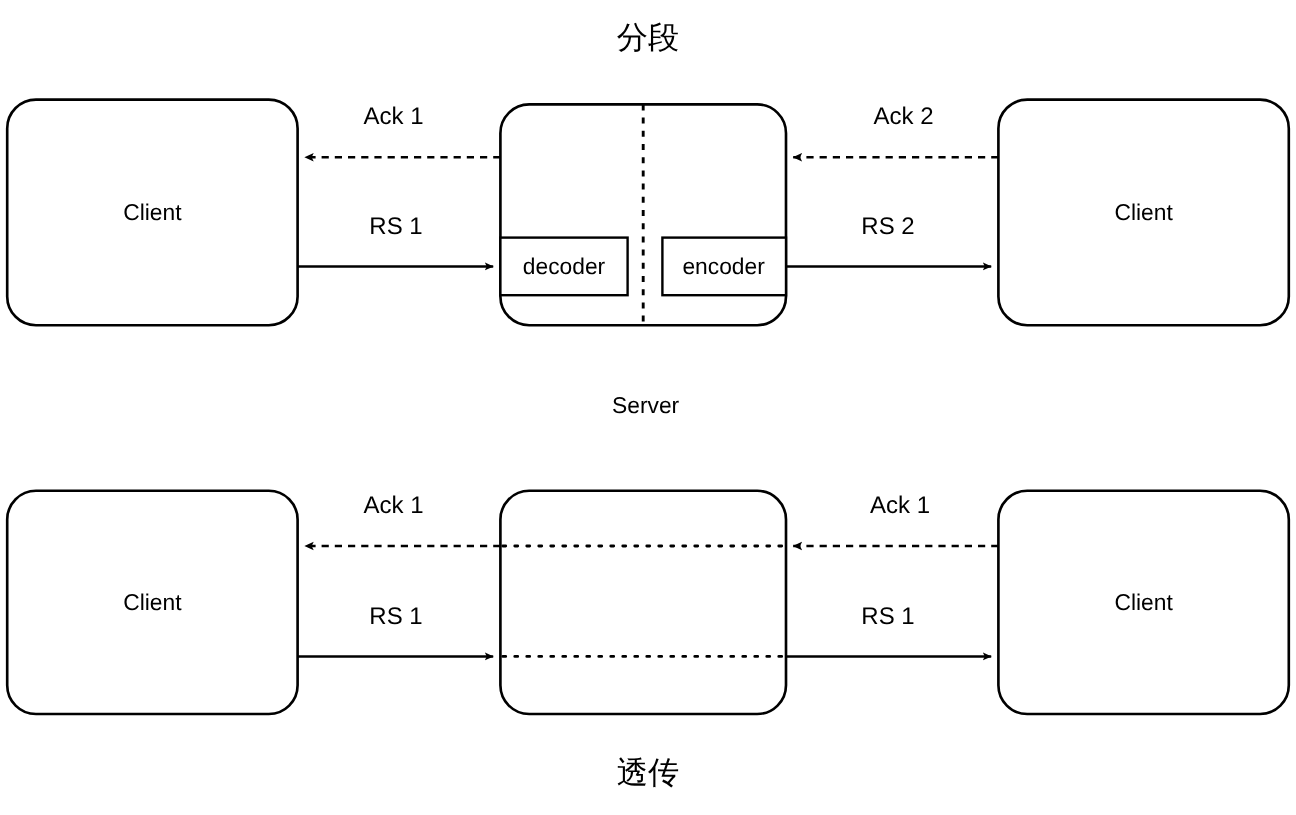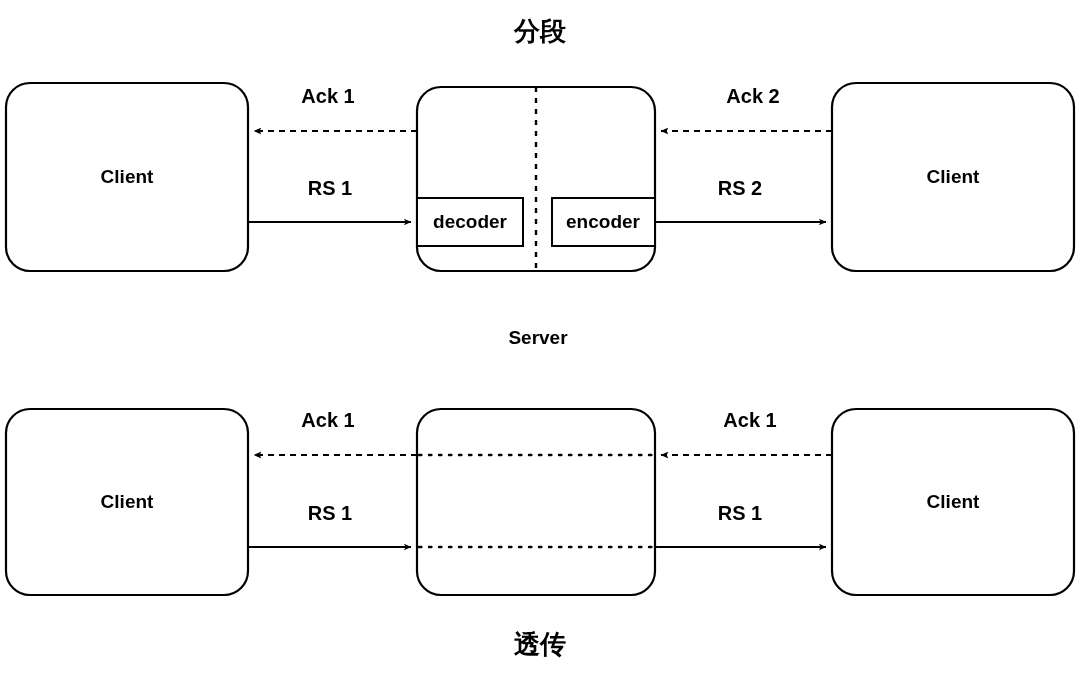--- a/index.html
+++ b/index.html
@@ -11,21 +11,20 @@
     width: 1080px;
     height: 679px;
     font-family: "Liberation Sans", "DejaVu Sans", sans-serif;
     color: #000000;
     overflow: hidden;
   }
   #diagram-root {
     position: relative;
     width: 1080px;
     height: 679px;
-    font-weight: bold;
   }
   svg.diagram-canvas {
     position: absolute;
     top: 0;
     left: 0;
     width: 1080px;
     height: 679px;
   }
   .node-shape {
     fill: #ffffff;

